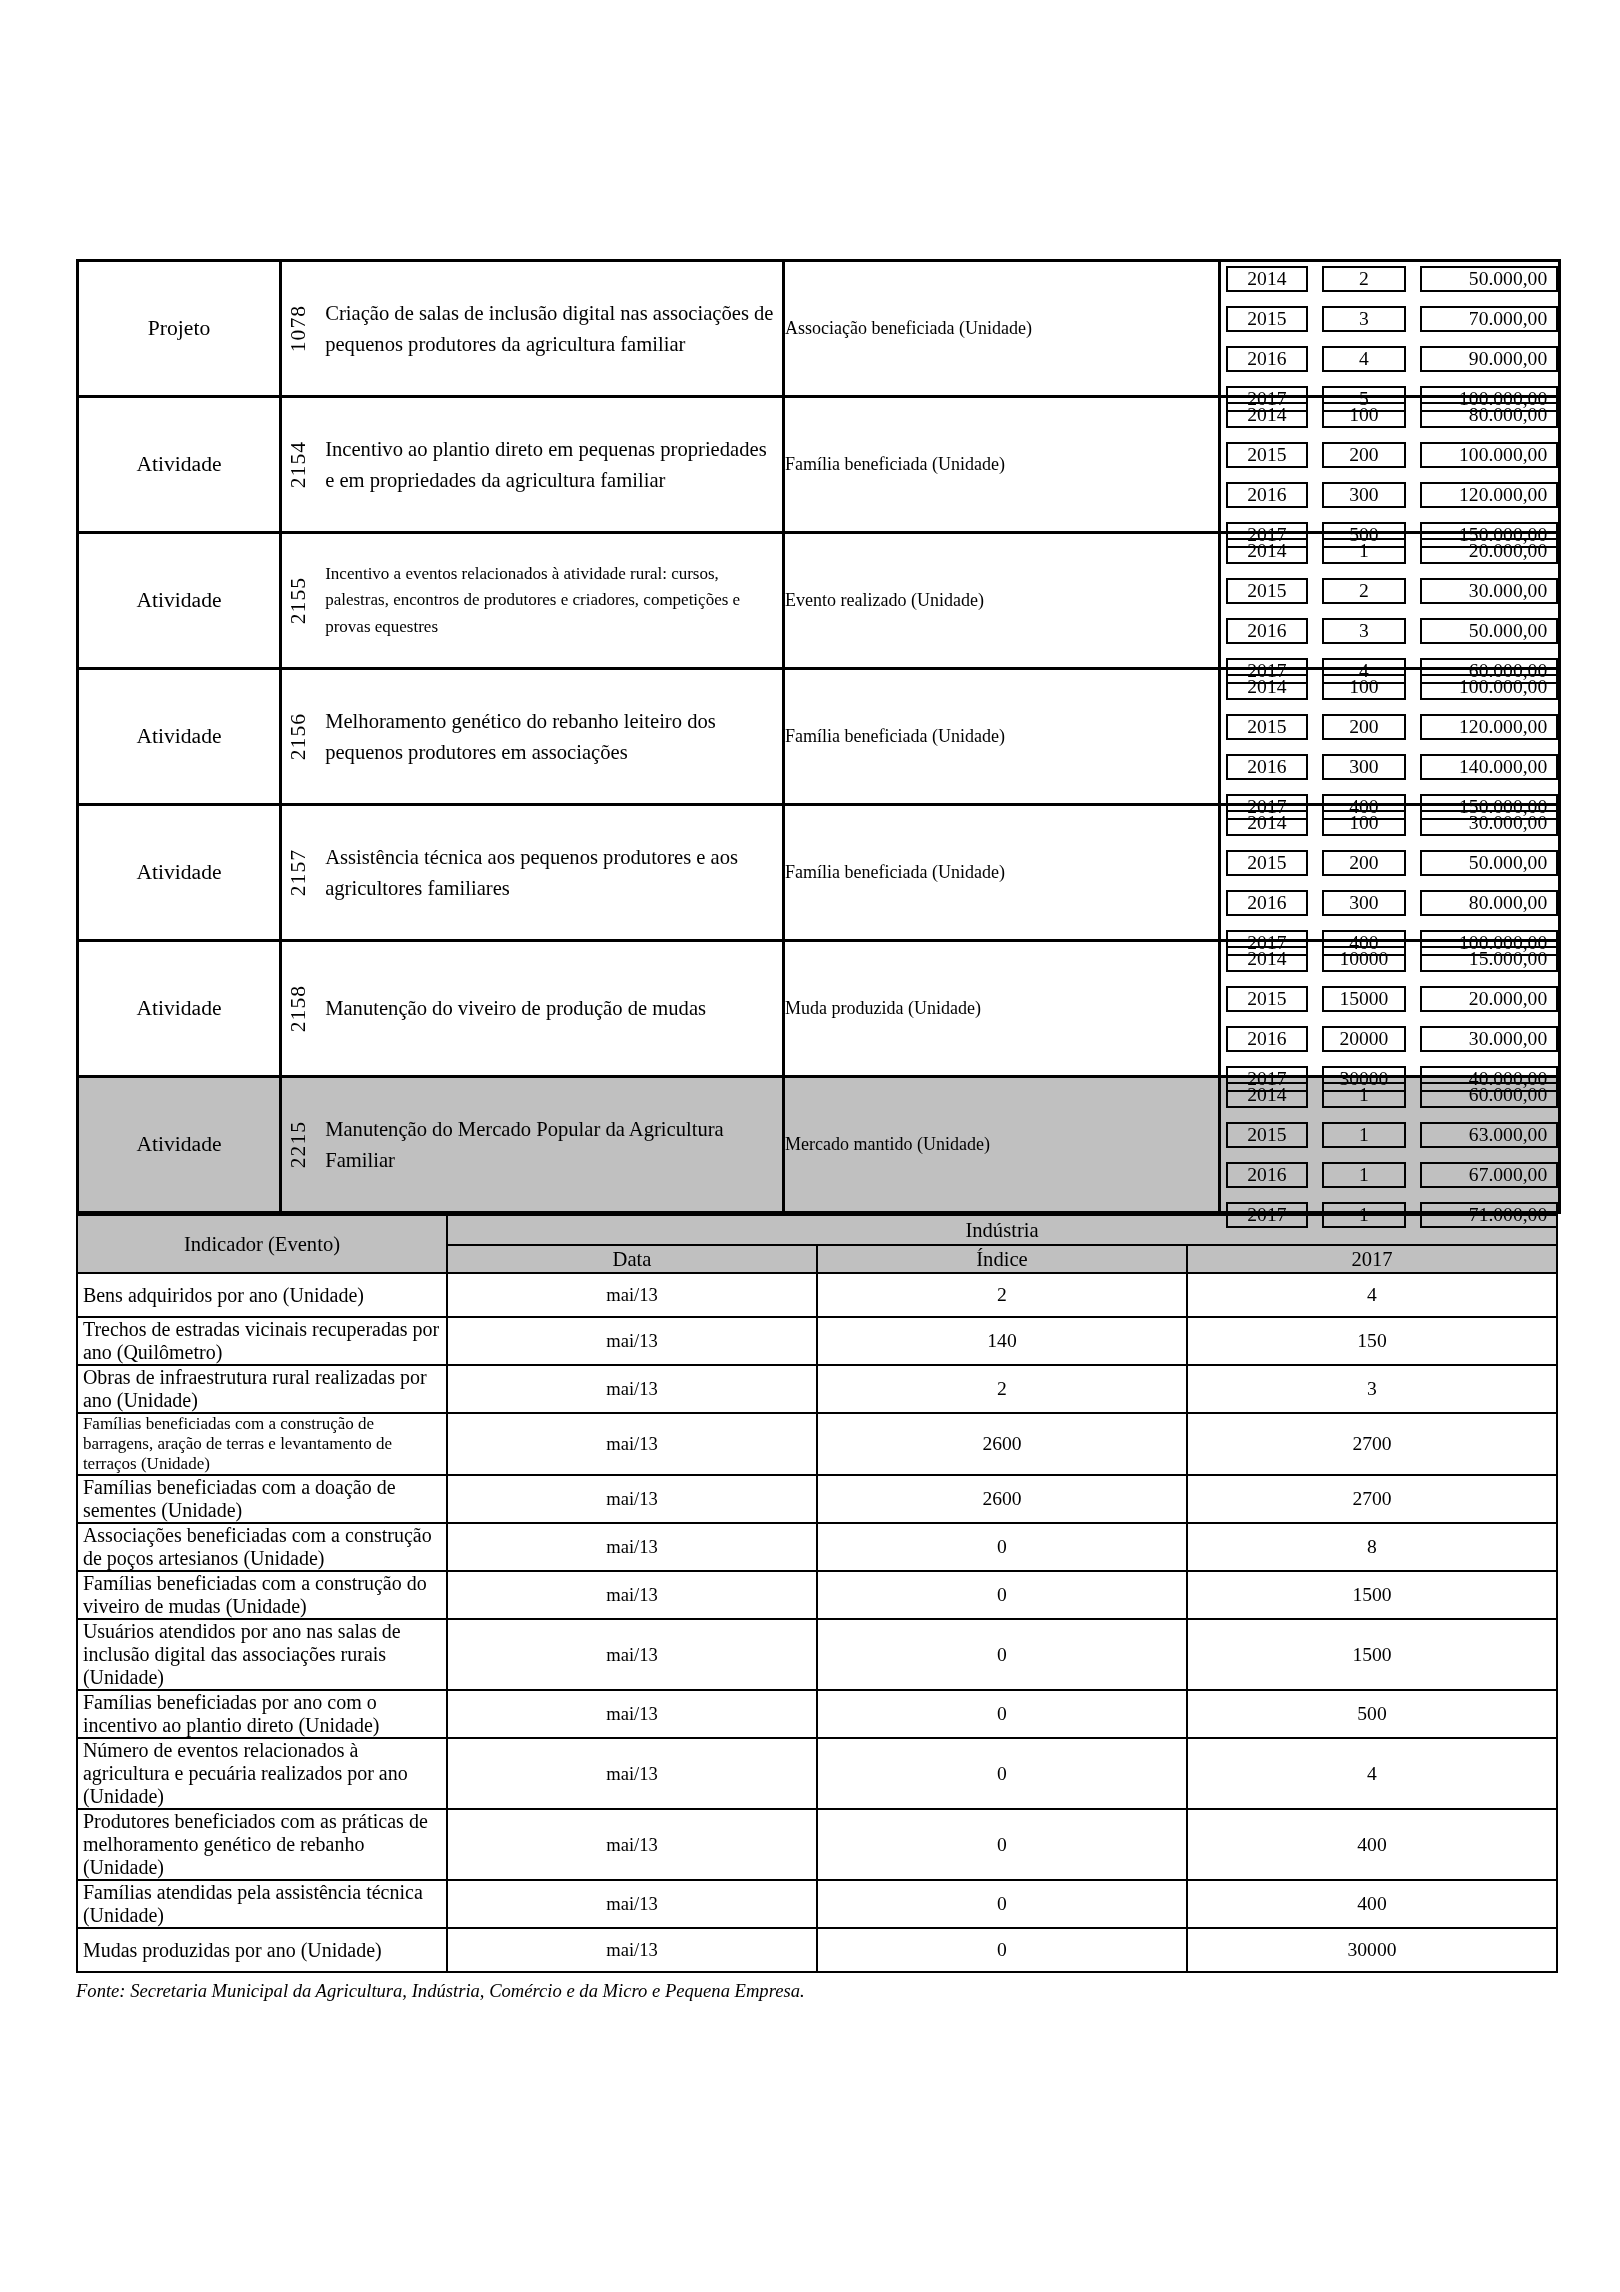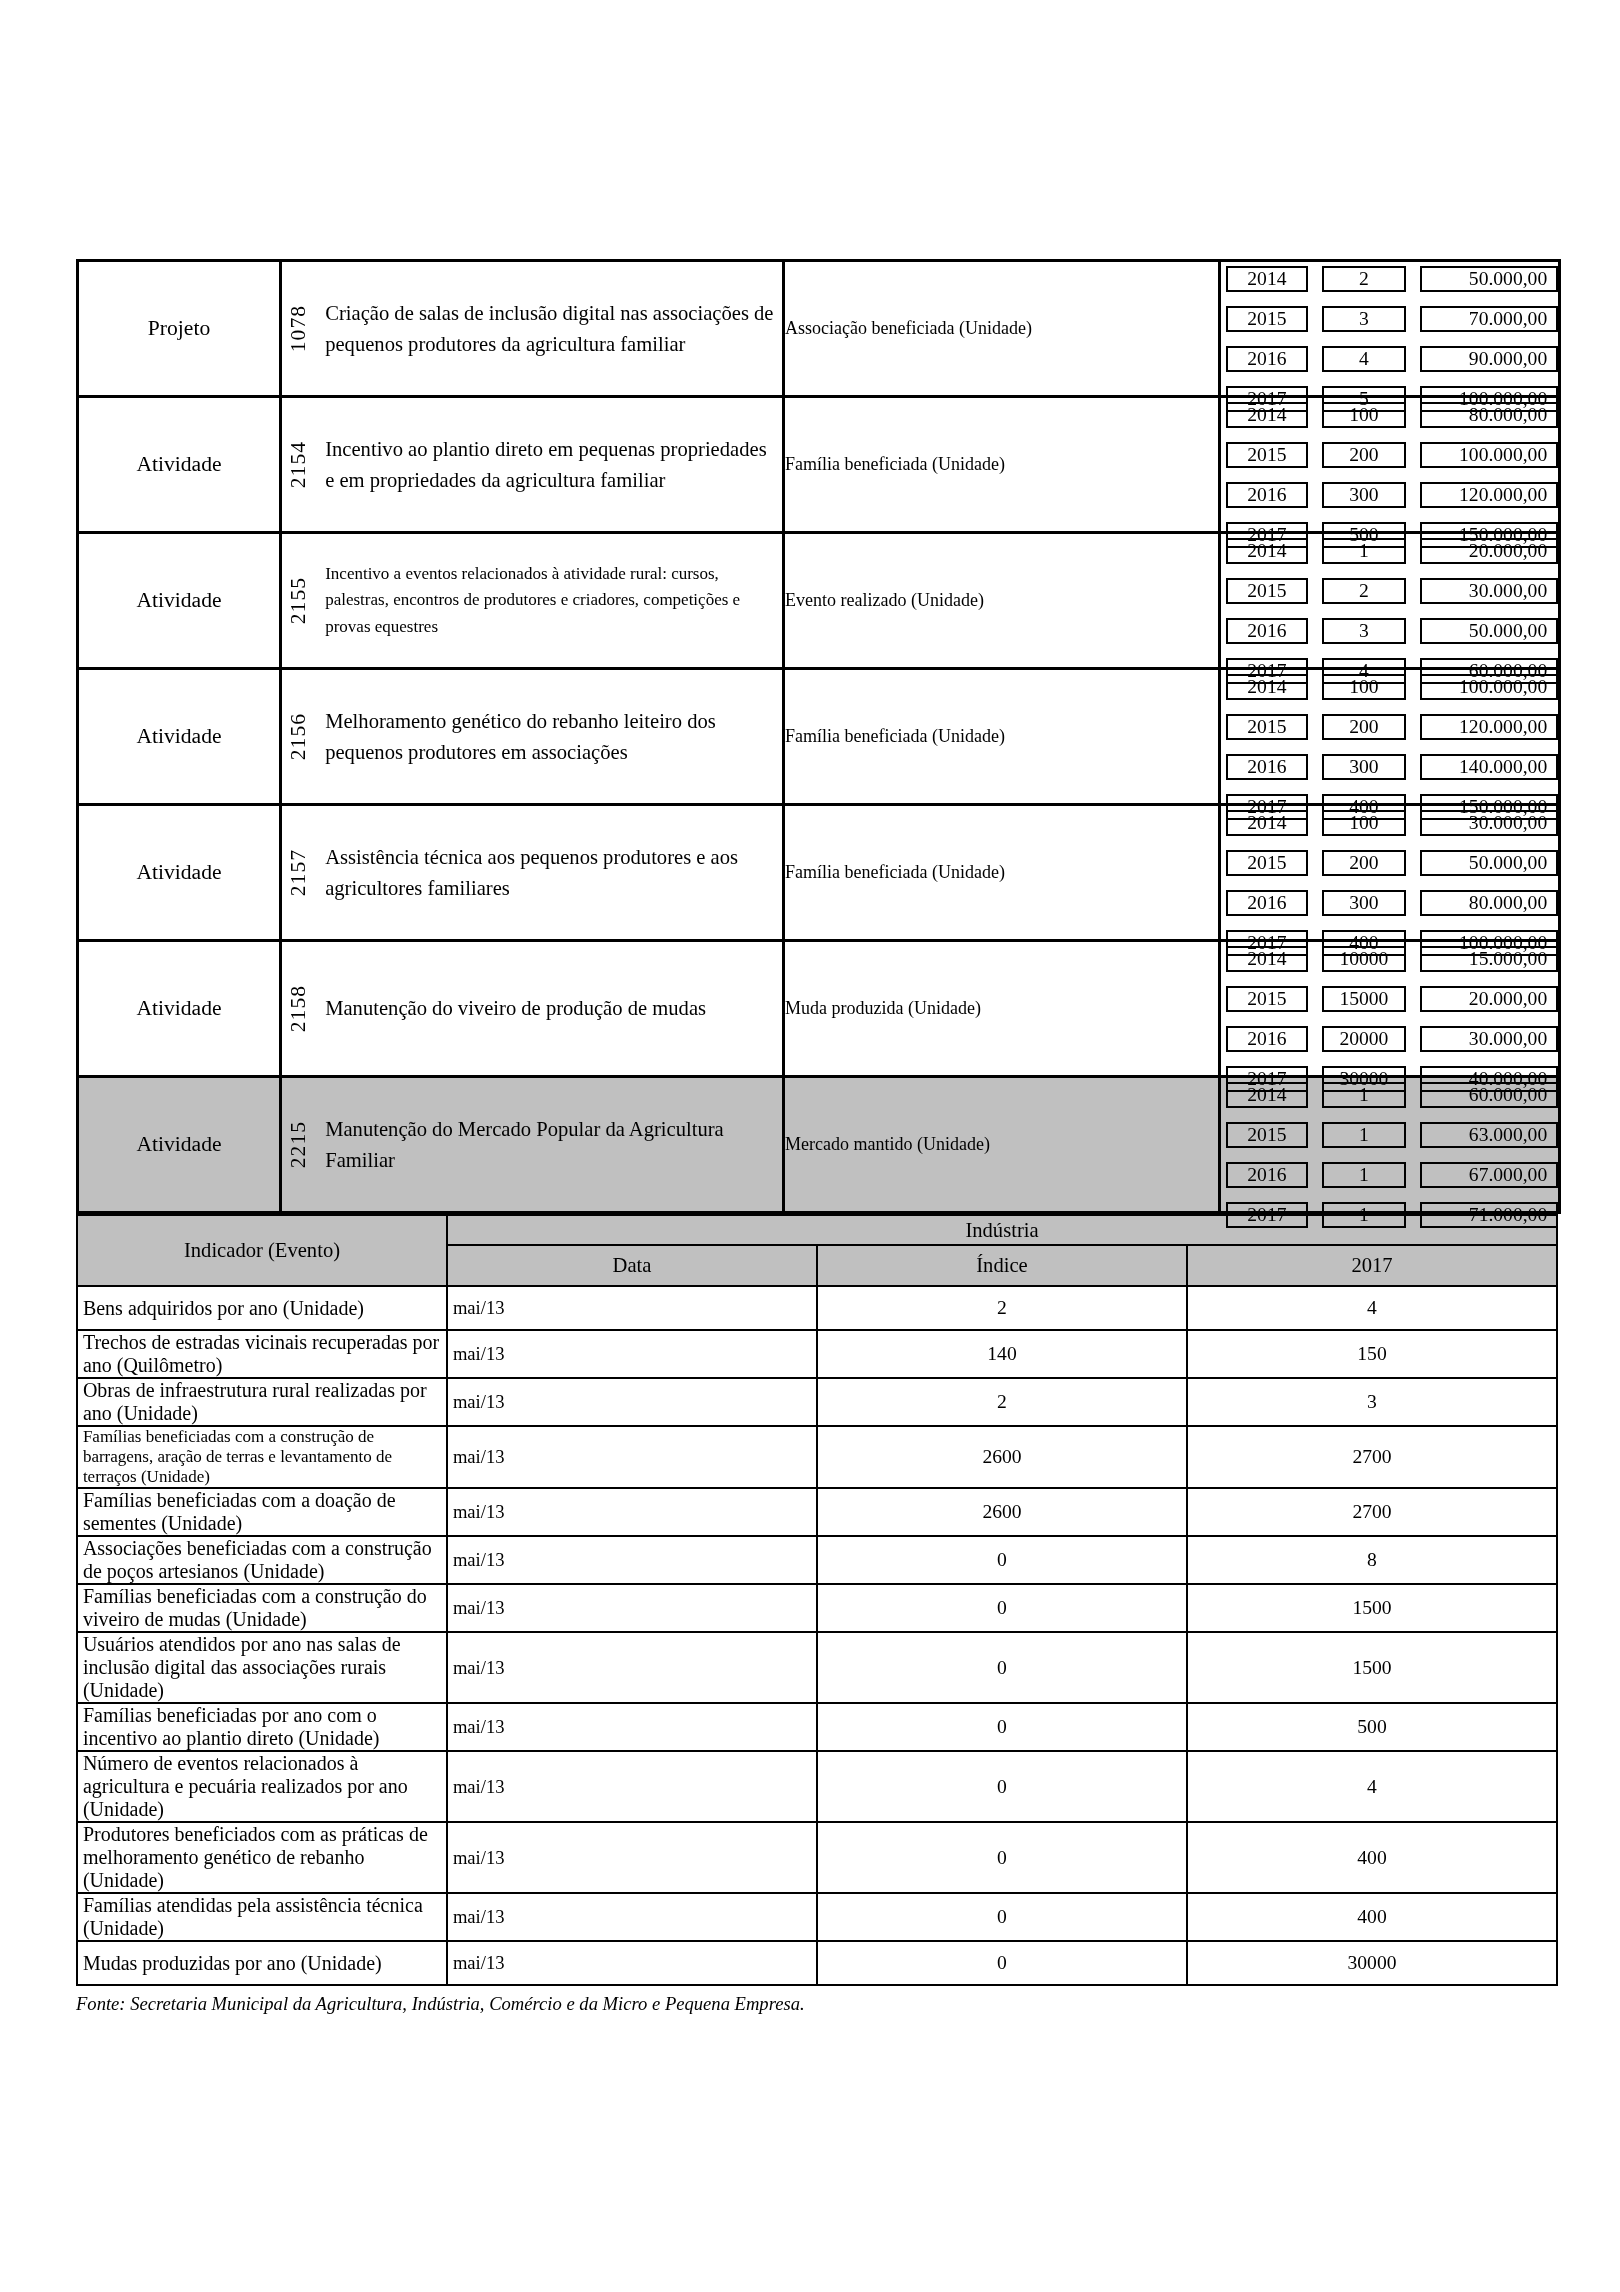--- a/index.html
+++ b/index.html
@@ -63,24 +63,24 @@
   }
   table.t2 { border-collapse: collapse; width: 1482px; table-layout: fixed; }
   table.t2 th, table.t2 td { border: 2.9px solid #000; padding: 0 4.9px; }
   table.t2 th {
     background: #c0c0c0;
     font-weight: normal;
     font-size: 20.6px;
     text-align: center;
   }
   table.t2 tr.hrow1 th { height: 30px; }
-  table.t2 tr.hrow2 th { height: 41px; }
+  table.t2 tr.hrow2 th { height: 28px; }
   td.i-name { font-size: 20px; height: 44px; text-align: left; }
   td.i-name.small { font-size: 17px; }
-  td.i-data { width: 85px;  text-align: left; font-size: 18.6px; }
+  td.i-data { width: 85px;  text-align: center; font-size: 18.6px; }
   td.i-indice { width: 86px; text-align: center; font-size: 19.6px; }
   td.i-2017 { width: 162px; text-align: center; font-size: 19.6px; }
 
   .fonte {
     font-style: italic;
     font-size: 18.6px;
     margin: 6.9px 0 0 0;
   }
 </style>
 </head>

